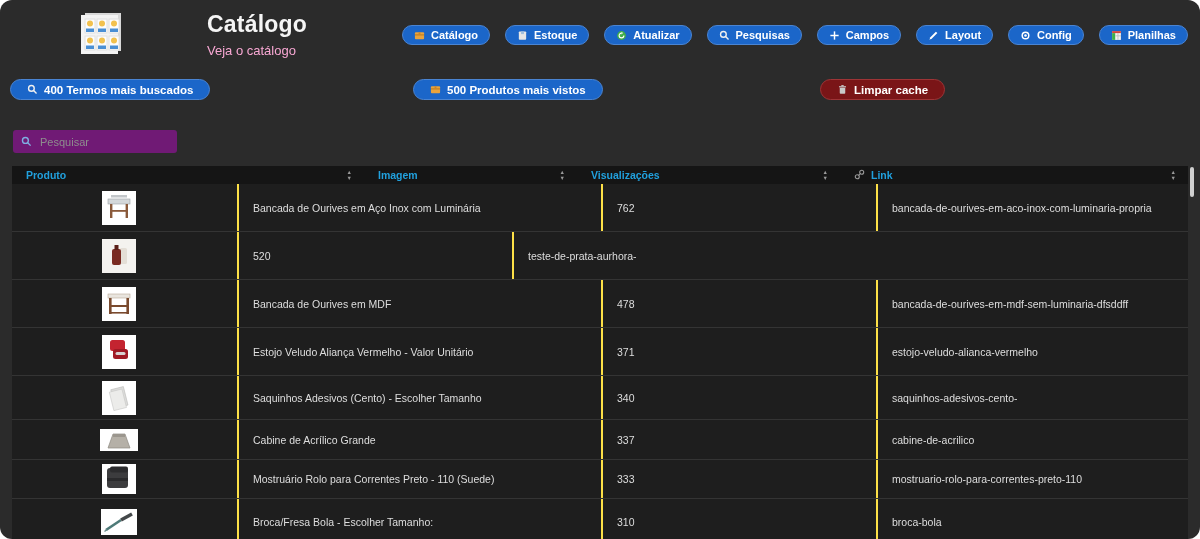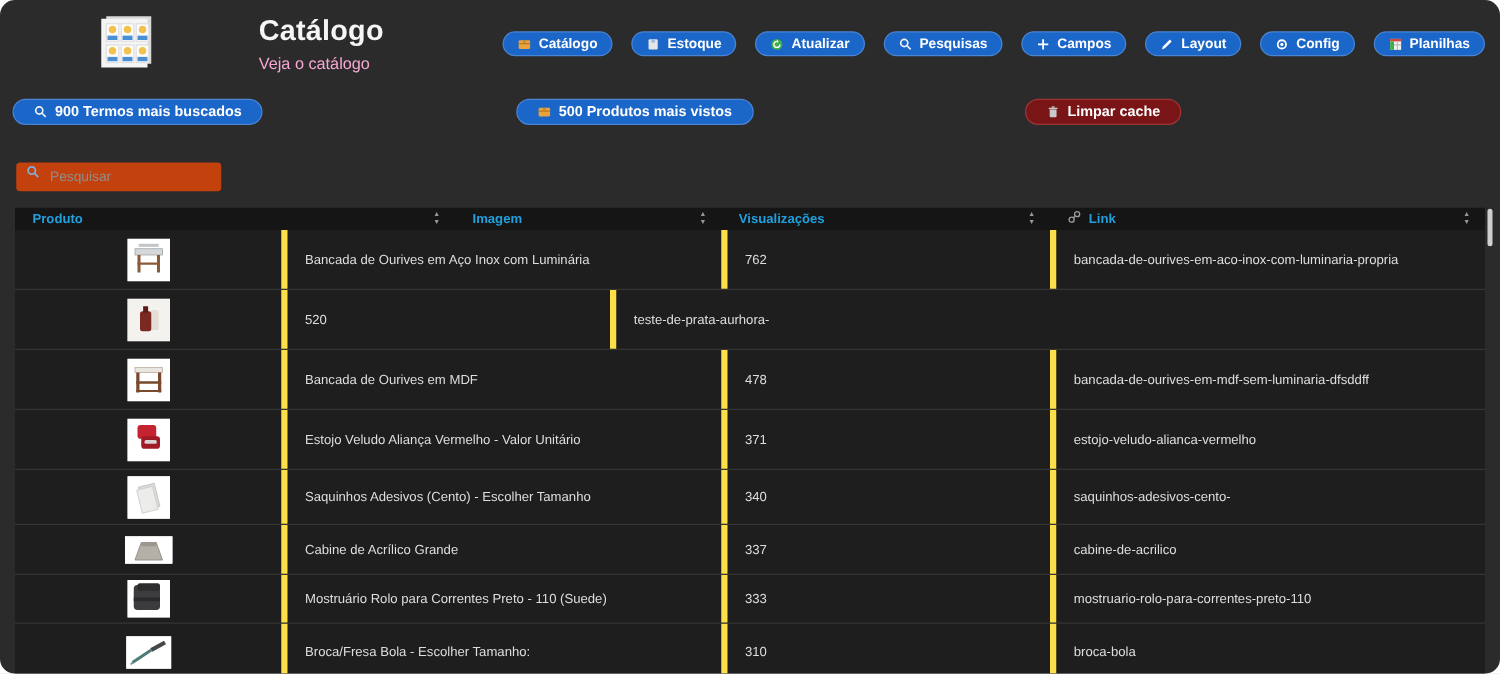--- a/index.html
+++ b/index.html
@@ -22,22 +22,22 @@
   .pill.red{background:#7a1517;border-color:#9e3436;justify-content:space-between;}
   .pill .ic{display:inline-flex;align-items:center;}
   
   .toolbar{position:absolute;left:0;right:0;top:79px;height:22px;}
   .toolbar .pill{position:absolute;height:21px;font-size:11.5px;padding:0 16px;border-radius:11px;}
   .toolbar .pill:nth-child(1){left:10px;}
   .toolbar .pill:nth-child(2){left:413px;}
   .toolbar .pill:nth-child(3){left:820px;}
   
   .search-box{
-    position:absolute;left:13px;top:130px;width:164px;height:23px;background:#c2410c;
-    border-radius:3px;display:flex;padding:0 8px;gap:6px;box-sizing:border-box;
+    position:absolute;left:13px;top:130px;width:164px;height:23px;background:#701a75;
+    border-radius:3px;display:flex;align-items:center;padding:0 8px;gap:6px;box-sizing:border-box;
   }
   .search-box input{
     background:transparent;border:none;outline:none;color:#c5c5c5;font-size:11px;width:100%;
     font-family:"Liberation Sans",sans-serif;
   }
   .search-box input::placeholder{color:#8e8e8e;}
   
   .table{position:absolute;left:12px;right:12px;top:166px;bottom:0;display:flex;flex-direction:column;overflow:hidden;}
   .thead{display:flex;background:#151515;height:18px;align-items:stretch;flex:none;}
   .th{
@@ -56,21 +56,21 @@
   .tr{display:flex;border-bottom:1px solid #343434;cursor:pointer;}
   .tr:nth-child(-n+4){height:47px;}
   .tr:nth-child(5){height:43px;}
   .tr:nth-child(6){height:39px;}
   .tr:nth-child(7){height:38px;}
   .tr:nth-child(8){height:46px;}
   .td{
     box-sizing:border-box;display:flex;align-items:center;color:#dedede;font-size:10.5px;
     padding:0 10px 0 14px;overflow:hidden;white-space:nowrap;
   }
-  .td + .td{border-left:5px solid #fde047;}
+  .td + .td{border-left:2px solid #fde047;margin-left:12px;}
   .td.c-img{justify-content:center;padding:0;}
   .thumb{background:#ffffff;display:flex;align-items:center;justify-content:center;line-height:0;}
   .scroll-thumb{position:absolute;right:6px;top:167px;width:4px;height:30px;background:#cfcfcf;border-radius:2px;cursor:pointer;}
 </style>
 </head>
 <body>
 
 <div class="panel">
 
   <div class="logo">
@@ -191,21 +191,21 @@
   <div class="toolbar">
       <button class="pill">
         <span class="ic">
           <svg width="11" height="11" viewBox="0 0 12 12">
             <g fill="none" stroke="#f0f0f0" stroke-width="1.5">
               <circle cx="4.8" cy="4.8" r="3.1"></circle>
               <line x1="7.2" y1="7.2" x2="10.4" y2="10.4"></line>
             </g>
           </svg>
         </span>
-        <span>900 Termos mais buscados</span>
+        <span>400 Termos mais buscados</span>
       </button>
       <button class="pill">
         <span class="ic">
           <svg width="11" height="11" viewBox="0 0 12 12">
             <rect x="1" y="2.5" width="10" height="7.5" rx="1" fill="#e8a33d"></rect>
             <rect x="1" y="4.8" width="10" height="1.1" fill="#b97a20"></rect>
             <rect x="5" y="2.5" width="2" height="2.3" fill="#c9862a"></rect>
           </svg>
         </span>
         <span>500 Produtos mais vistos</span>

